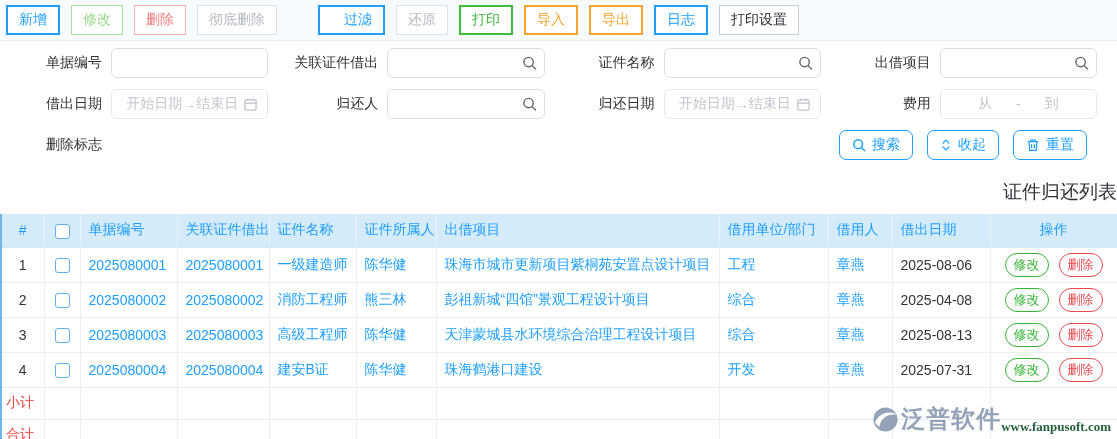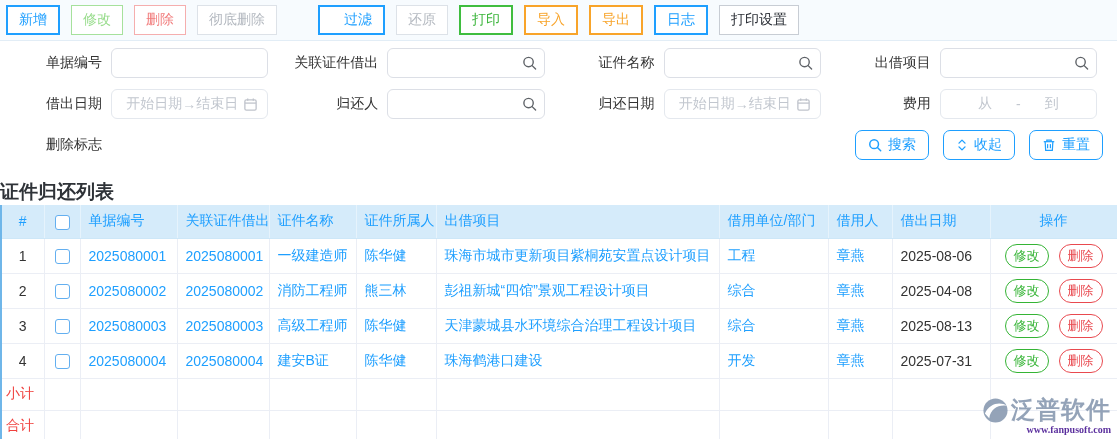--- a/index.html
+++ b/index.html
@@ -25,47 +25,47 @@
   .flabel { min-width:96px; text-align:right; margin-right:9px; color:#333; white-space:nowrap; }
   .fctrl { flex:1; height:30px; margin-right:14px; position:relative; min-width:0; }
   .inp { width:100%; height:30px; border:1px solid #dcdfe6; border-radius:6px; padding:0 28px 0 10px; font-size:14px; font-family:inherit; color:#333; outline:none; background:#fff; }
   .inp.plain { padding-right:10px; }
   .suffix-icon { position:absolute; right:8px; top:50%; transform:translateY(-50%); color:#5f6368; display:flex; }
   .rangebox { width:100%; height:30px; border:1px solid #e4e8ee; border-radius:6px; display:flex; align-items:center; padding:0 9px; color:#c2c7cf; background:#fff; }
   .rangebox .rb-inner { flex:1; display:flex; align-items:center; justify-content:center; white-space:nowrap; overflow:hidden; }
   .rangebox.fee .rb-inner { gap:24px; }
   .selectbox { width:100%; height:30px; border:1px solid #dcdfe6; border-radius:6px; display:flex; align-items:center; padding:0 10px; color:#333; background:#fff; cursor:pointer; }
   .selectbox .chev { margin-left:auto; color:#c0c4cc; display:flex; }
-  .actions { margin-left:auto; display:flex; gap:14px; margin-right:8px; }
+  .actions { margin-left:auto; display:flex; gap:14px; margin-right:24px; }
   .sbtn { height:30px; border:1.5px solid #1e9fff; color:#1e9fff; background:#fff; border-radius:7px; padding:0 12px; display:inline-flex; align-items:center; gap:6px; font-size:14px; font-family:inherit; cursor:pointer; }
 
   
-  .list-title { text-align:left; font-size:19px; font-weight:700; color:#2f3338; padding:6px 0 0; }
+  .list-title { text-align:right; font-size:19px; font-weight:400; color:#2f3338; padding:6px 0 9px; }
 
   
   .table-wrap { border-left:2px solid #6fb6e9; position:relative; }
   table { width:1115px; border-collapse:collapse; table-layout:fixed; font-size:14px; }
   thead th { background:#d5ebfa; color:#1e9fff; font-weight:400; height:33px; text-align:left; padding:0 8px; border-right:1px solid #e6f3fc; border-bottom:1px solid #cde7f8; white-space:nowrap; overflow:hidden; }
   thead th.c { text-align:center; }
   tbody td { height:35px; border-bottom:1px solid #ebeef5; border-right:1px solid #ebeef5; padding:0 8px; white-space:nowrap; overflow:hidden; background:transparent; }
   td.c { text-align:center; }
   a.lnk { color:#1e9fff; text-decoration:none; cursor:pointer; }
   .chk { display:inline-block; width:15px; height:15px; border:1px solid #63aff0; border-radius:3px; background:#fff; vertical-align:middle; cursor:pointer; }
   .ops { display:flex; gap:10px; justify-content:center; align-items:center; }
   .op-edit, .op-del { background:#fff; border-radius:12px; padding:2px 8px; font-size:13px; font-family:inherit; cursor:pointer; }
   .op-edit { color:#35b435; border:1.5px solid #35b435; }
   .op-del  { color:#e9494f; border:1.5px solid #e9494f; }
   tr.sumrow td { height:32px; }
   tr.sumrow .sum-label { color:#f0413e; text-align:left; padding:0 4px; }
 
   
-  .watermark { position:absolute; right:6px; bottom:4px; display:flex; flex-direction:column; align-items:flex-end; pointer-events:none; opacity:.92;margin-top:10px; }
+  .watermark { position:absolute; right:6px; bottom:4px; display:flex; flex-direction:row; align-items:flex-end; pointer-events:none; opacity:.92;margin-top:10px; }
   .wm-row { display:flex; align-items:center; gap:2px; }
   .wm-brand { color:#8b9cb3; font-weight:700; font-size:24px; letter-spacing:1px; }
-  .wm-url { color:#4c1d95; font-size:10px; font-weight:700; font-family:"Liberation Serif",serif; margin-top:-2px; }
+  .wm-url { color:#14532d; font-size:13px; font-weight:700; font-family:"Liberation Serif",serif; margin-top:-2px; }
   svg { display:block; }
 </style>
 </head>
 <body>
 
 <div class="toolbar">
   <button class="tbtn blue">新增</button>
   <button class="tbtn green-light">修改</button>
   <button class="tbtn red-light">删除</button>
   <button class="tbtn gray">彻底删除</button>

